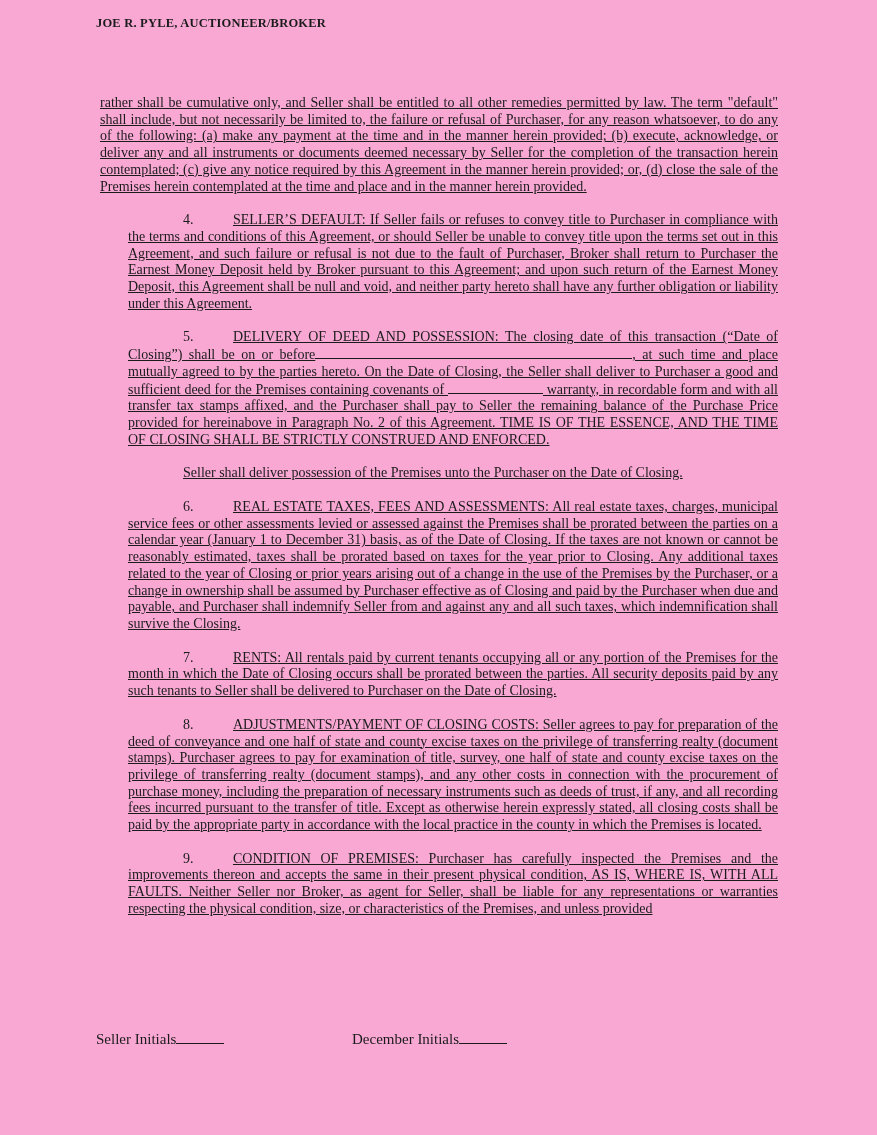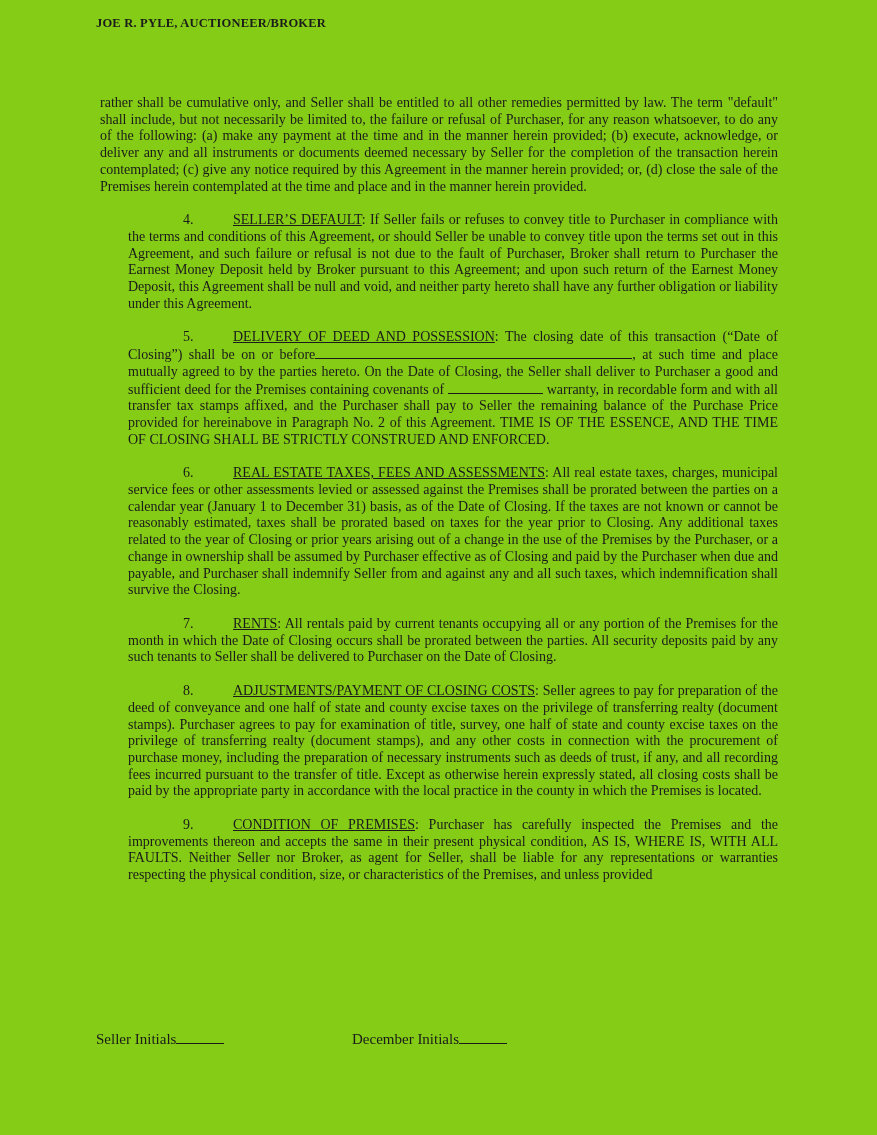--- a/index.html
+++ b/index.html
@@ -4,21 +4,21 @@
 <style>
   html, body {
     margin: 0;
     padding: 0;
     background: #ffffff;
   }
   .page {
     position: relative;
     width: 877px;
     height: 1135px;
-    background: #84cc16;
+    background: #f9a8d4;
     color: #1b1b1b;
     font-family: "Liberation Serif", serif;
     overflow: hidden;
   }
   .doc-header {
     position: absolute;
     left: 96px;
     top: 16px;
     font-size: 12.5px;
     font-weight: bold;
@@ -29,20 +29,21 @@
     position: absolute;
     left: 100px;
     top: 95px;
     width: 678px;
     font-size: 14px;
     line-height: 16.7px;
   }
   .doc-body p {
     margin: 0 0 17px 0;
     text-align: justify;
+    text-decoration: underline;
   }
   .doc-body p.indent {
     text-indent: 55px;
     margin-left: 28px;
   }
   .pnum {
     display: inline-block;
     width: 50px;
     text-indent: 0;
   }
@@ -81,20 +82,21 @@
 <body>
 
 <div class="page">
 
   <div class="doc-header">JOE R. PYLE, AUCTIONEER/BROKER</div>
 
   <div class="doc-body" id="doc-body">
       <p><span>rather shall be cumulative only, and Seller shall be entitled to all other remedies permitted by law. The term "default" shall include, but not necessarily be limited to, the failure or refusal of Purchaser, for any reason whatsoever, to do any of the following: (a) make any payment at the time and in the manner herein provided; (b) execute, acknowledge, or deliver any and all instruments or documents deemed necessary by Seller for the completion of the transaction herein contemplated; (c) give any notice required by this Agreement in the manner herein provided; or, (d) close the sale of the Premises herein contemplated at the time and place and in the manner herein provided.</span></p>
       <p class="indent"><span class="pnum">4.</span><span class="heading">SELLER’S DEFAULT</span><span>:  If Seller fails or refuses to convey title to Purchaser in compliance with the terms and conditions of this Agreement, or should Seller be unable to convey title upon the terms set out in this Agreement, and such failure or refusal is not due to the fault of Purchaser, Broker shall return to Purchaser the Earnest Money Deposit held by Broker pursuant to this Agreement; and upon such return of the Earnest Money Deposit, this Agreement shall be null and void, and neither party hereto shall have any further obligation or liability under this Agreement.</span></p>
       <p class="indent"><span class="pnum">5.</span><span class="heading">DELIVERY OF DEED AND POSSESSION</span><span>: The closing date of this transaction (“Date of Closing”) shall be on or before</span><span class="blank" style="width: 317px;"></span><span>, at such time and place mutually agreed to by the parties hereto. On the Date of Closing, the Seller shall deliver to Purchaser a good and sufficient deed for the Premises containing covenants of </span><span class="blank" style="width: 95px;"></span><span> warranty, in recordable form and with all transfer tax stamps affixed, and the Purchaser shall pay to Seller the remaining balance of the Purchase Price provided for hereinabove in Paragraph No. 2 of this Agreement. TIME IS OF THE ESSENCE, AND THE TIME OF CLOSING SHALL BE STRICTLY CONSTRUED AND ENFORCED.</span></p>
+      <p class="indent"><span>Seller shall deliver possession of the Premises unto the Purchaser on the Date of Closing.</span></p>
       <p class="indent"><span class="pnum">6.</span><span class="heading">REAL ESTATE TAXES, FEES AND ASSESSMENTS</span><span>: All real estate taxes, charges, municipal service fees or other assessments levied or assessed against the Premises shall be prorated between the parties on a calendar year (January 1 to December 31) basis, as of the Date of Closing. If the taxes are not known or cannot be reasonably estimated, taxes shall be prorated based on taxes for the year prior to Closing. Any additional taxes related to the year of Closing or prior years arising out of a change in the use of the Premises by the Purchaser, or a change in ownership shall be assumed by Purchaser effective as of Closing and paid by the Purchaser when due and payable, and Purchaser shall indemnify Seller from and against any and all such taxes, which indemnification shall survive the Closing.</span></p>
       <p class="indent"><span class="pnum">7.</span><span class="heading">RENTS</span><span>: All rentals paid by current tenants occupying all or any portion of the Premises for the month in which the Date of Closing occurs shall be prorated between the parties. All security deposits paid by any such tenants to Seller shall be delivered to Purchaser on the Date of Closing.</span></p>
       <p class="indent"><span class="pnum">8.</span><span class="heading">ADJUSTMENTS/PAYMENT OF CLOSING COSTS</span><span>:  Seller agrees to pay for preparation of the deed of conveyance and one half of state and county excise taxes on the privilege of transferring realty (document stamps). Purchaser agrees to pay for examination of title, survey, one half of state and county excise taxes on the privilege of transferring realty (document stamps), and any other costs in connection with the procurement of purchase money, including the preparation of necessary instruments such as deeds of trust, if any, and all recording fees incurred pursuant to the transfer of title. Except as otherwise herein expressly stated, all closing costs shall be paid by the appropriate party in accordance with the local practice in the county in which the Premises is located.</span></p>
       <p class="indent"><span class="pnum">9.</span><span class="heading">CONDITION OF PREMISES</span><span>: Purchaser has carefully inspected the Premises and the improvements thereon and accepts the same in their present physical condition, AS IS, WHERE IS, WITH ALL FAULTS. Neither Seller nor Broker, as agent for Seller, shall be liable for any representations or warranties respecting the physical condition, size, or characteristics of the Premises, and unless provided</span></p>
     </div>
 
   <div class="doc-footer">
     <div class="footer-item seller">
       <span>Seller Initials</span><span class="footer-blank"></span>
     </div>

